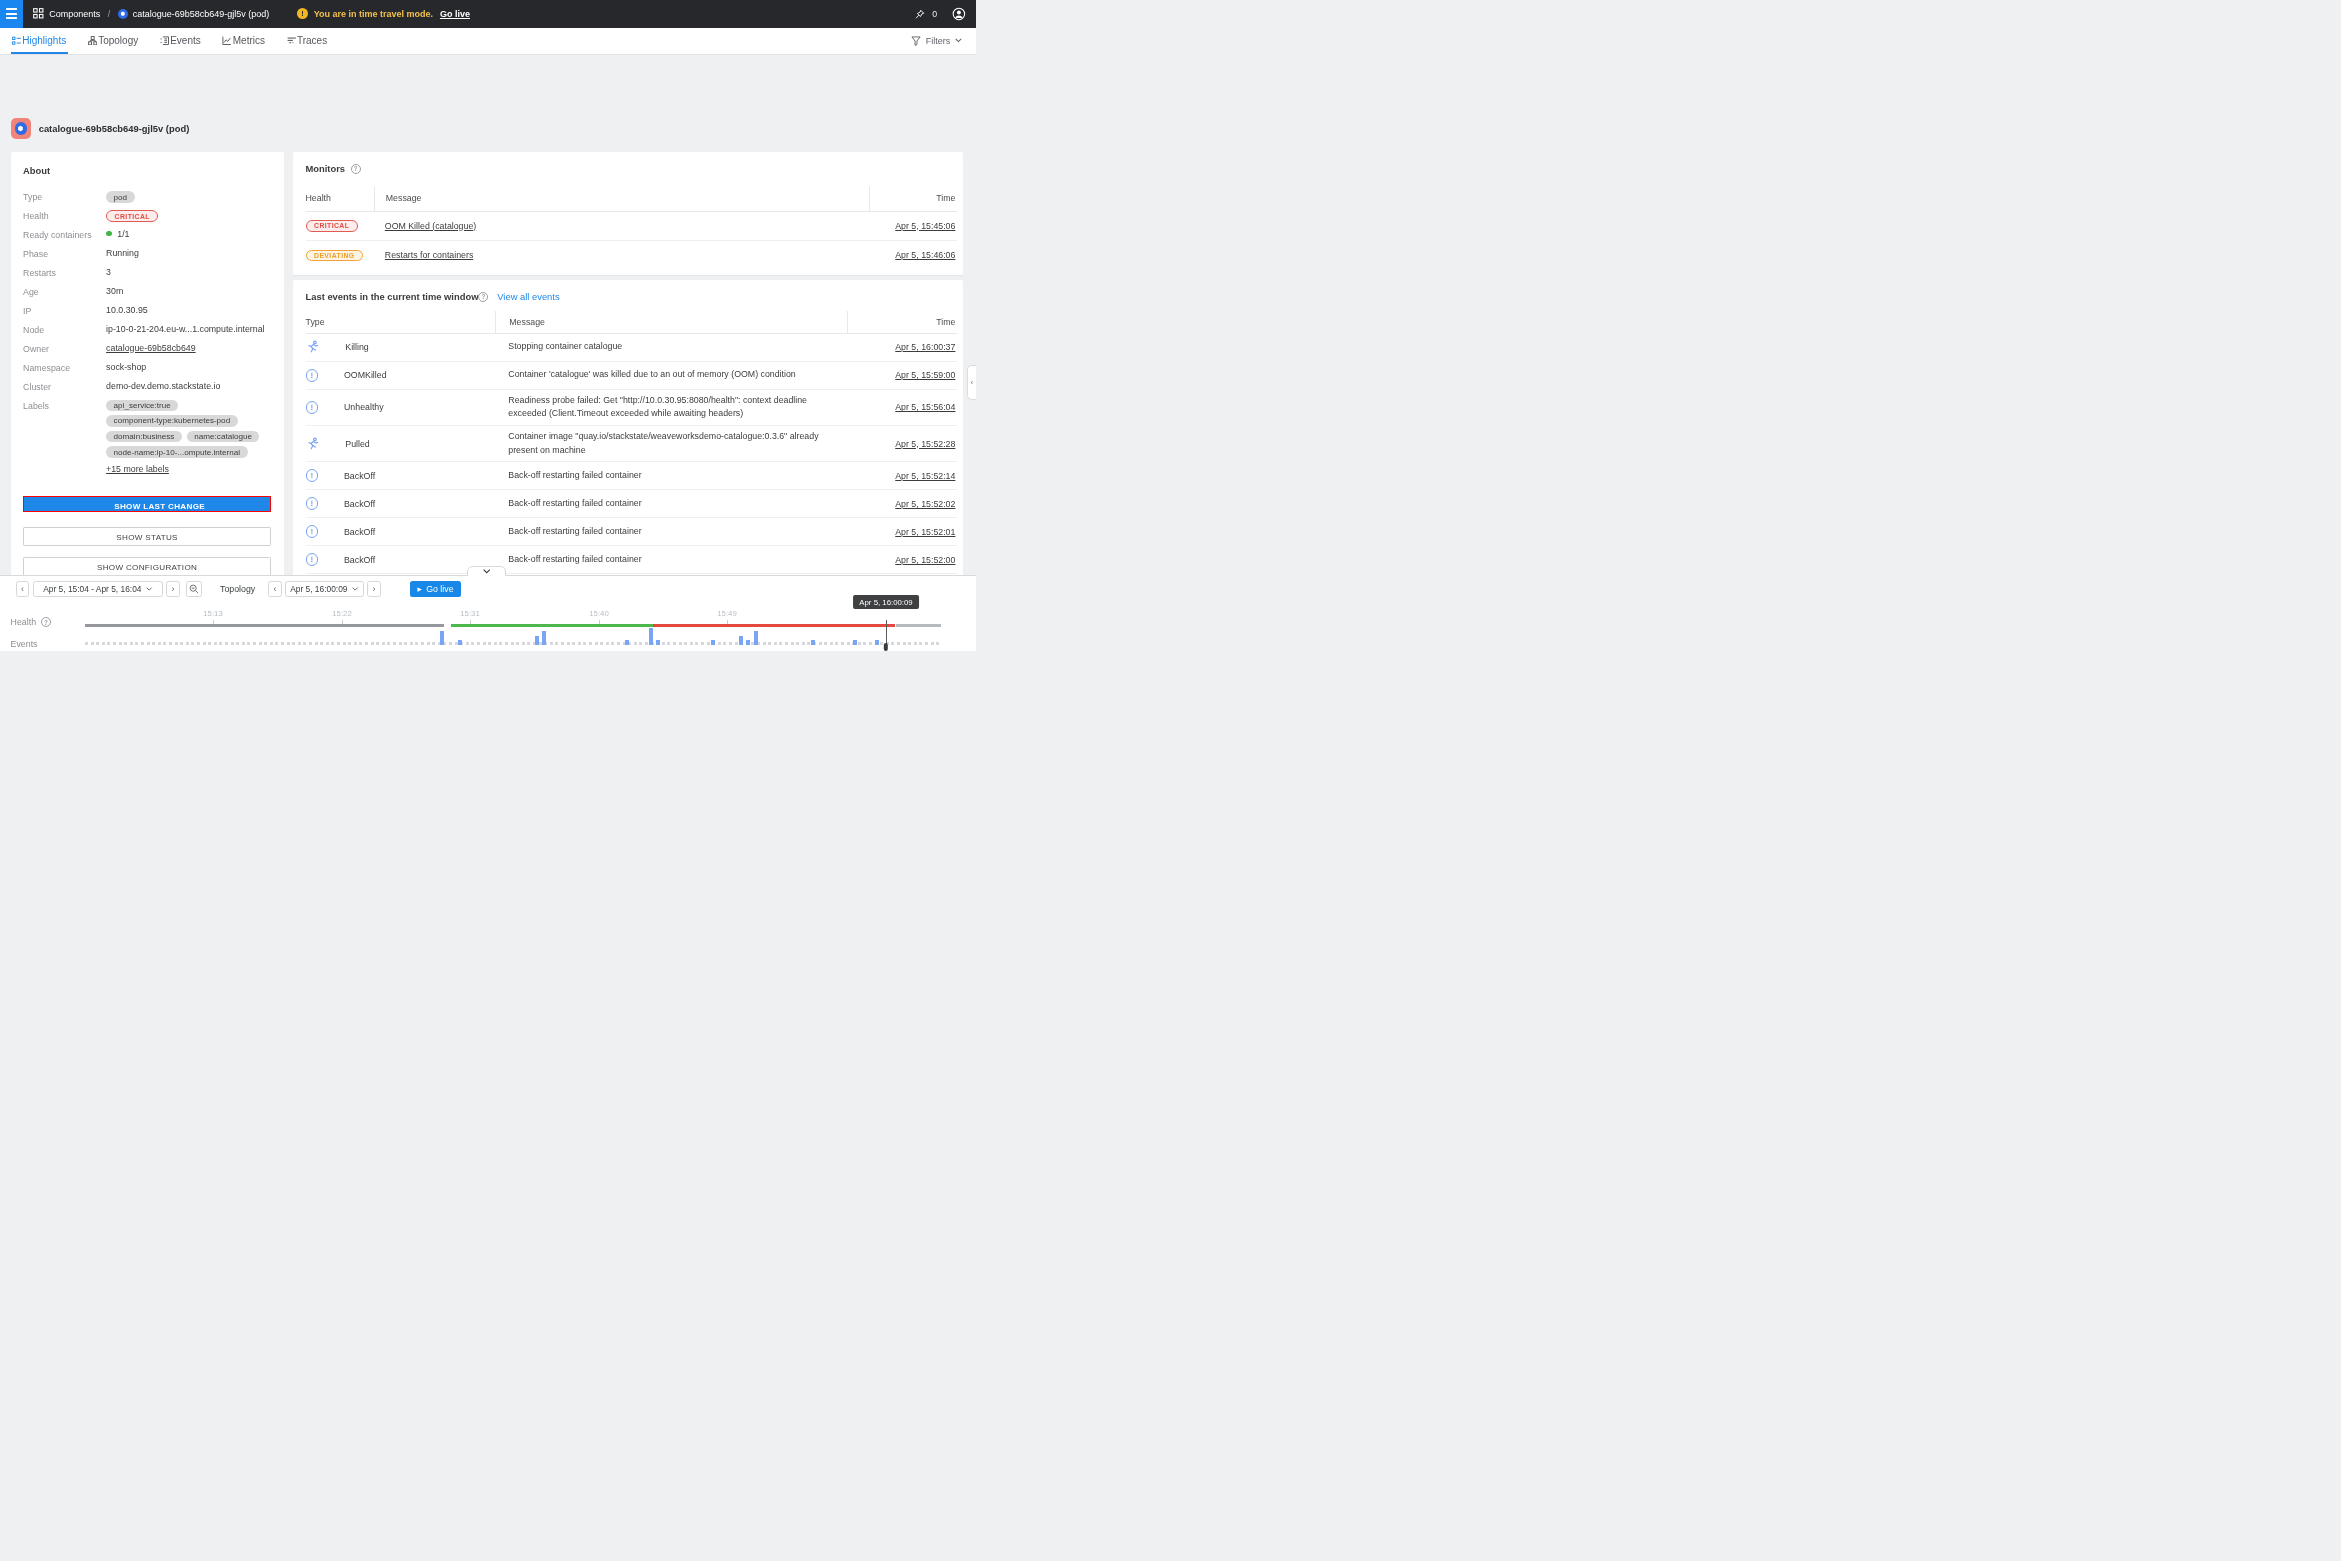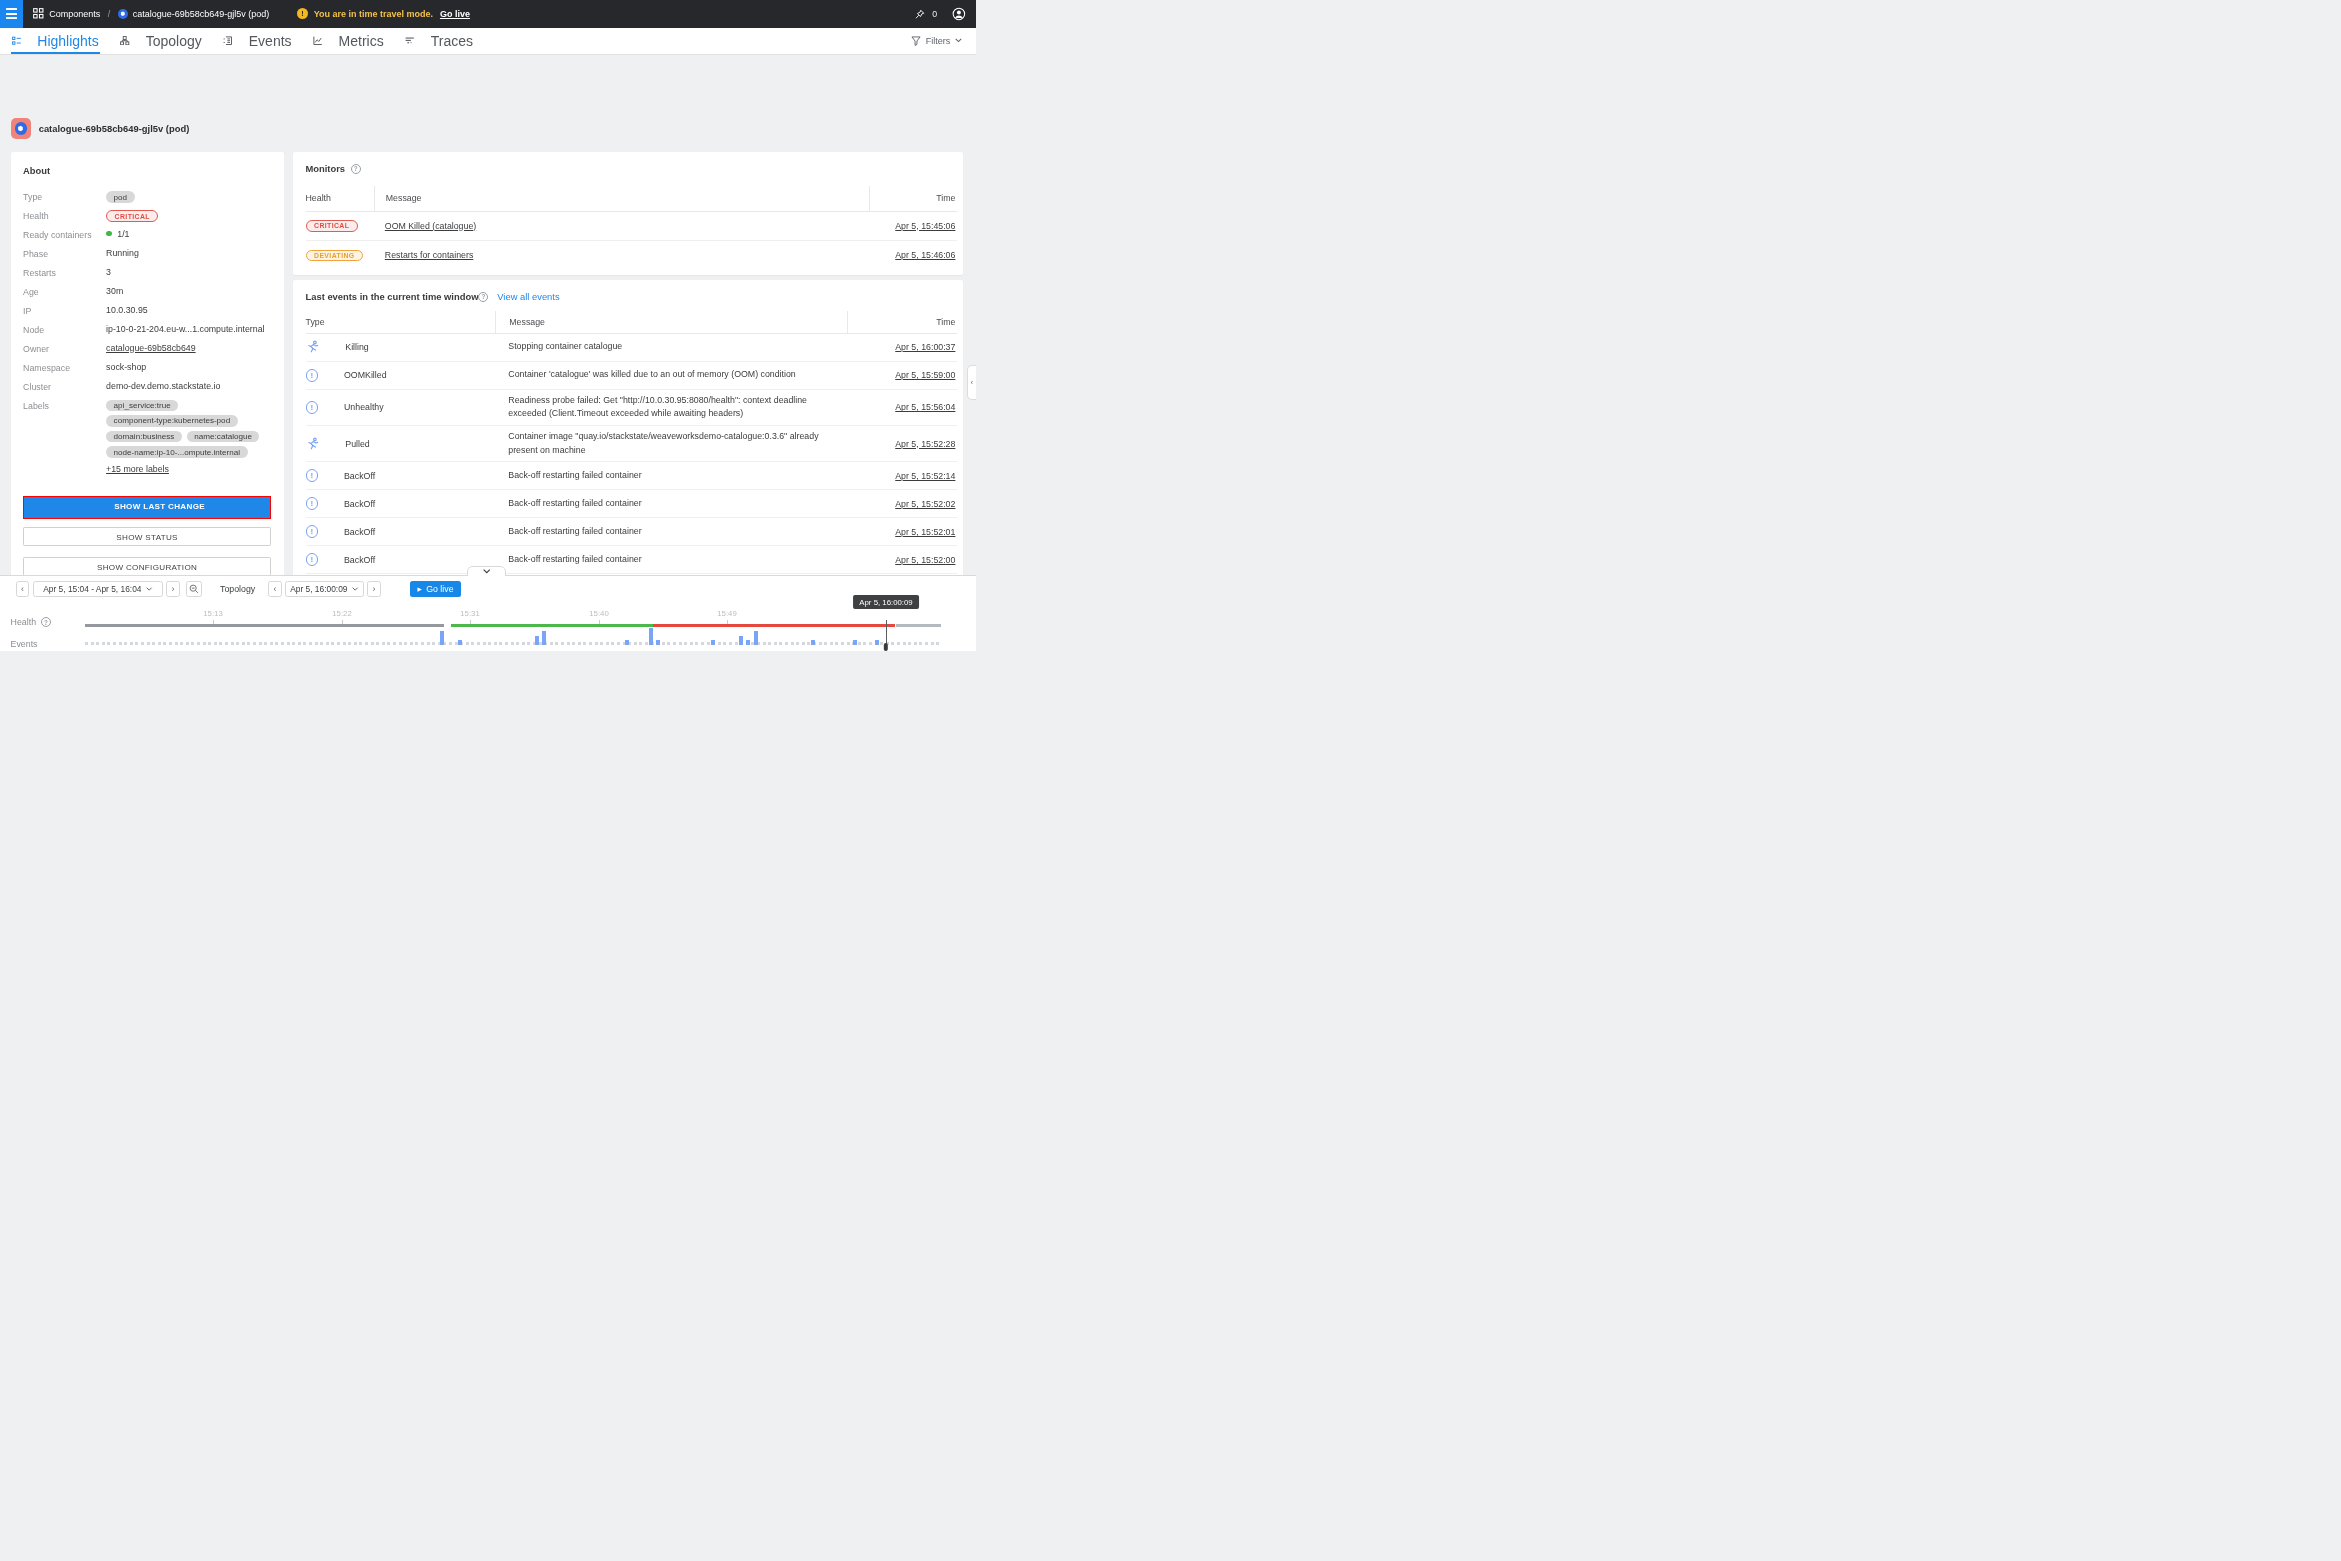--- a/index.html
+++ b/index.html
@@ -18,21 +18,21 @@
   .entity-name { font-size:9px; color:#fff; }
   .tt-warning { display:flex; align-items:center; margin-left:27.5px; gap:5.6px; }
   .warn-circle { width:11.3px; height:11.3px; border-radius:50%; background:#f2b824; color:#26282c; font-weight:bold; font-size:7.5px; display:flex; align-items:center; justify-content:center; }
   .tt-text { color:#f2c14b; font-weight:bold; font-size:9px; }
   .golive-link { color:#fff; font-weight:bold; font-size:9px; text-decoration:underline; cursor:pointer; margin-left:1.3px; }
   .topbar-right { margin-left:auto; display:flex; align-items:center; gap:6.3px; padding-right:10px; }
   .pin-count { font-size:8.8px; color:#e8eaed; margin-right:8.8px; }
 
   
   .tabbar { position:absolute; top:27.5px; left:0; width:976px; height:27px; background:#fff; border-bottom:0.6px solid #e2e2e2; display:flex; align-items:stretch; padding-left:10.6px; z-index:30; }
-  .tab { display:flex; align-items:center; gap:16px; font-size:14px; color:#54575c; padding:0 1.3px; margin-right:19px; cursor:pointer; position:relative; }
+  .tab { display:flex; align-items:center; gap:1px; font-size:10px; color:#54575c; padding:0 1.3px; margin-right:19px; cursor:pointer; position:relative; }
   .tab svg { stroke:#54575c; }
   .tab.active { color:#1f87e8; }
   .tab.active svg { stroke:#1f87e8; }
   .tab.active::after { content:""; position:absolute; left:0; right:0; bottom:0; height:1.9px; background:#1f87e8; }
   .filters { margin-left:auto; display:flex; align-items:center; gap:5px; color:#5f6368; font-size:9px; padding-right:13.8px; cursor:pointer; }
 
   
   .content { position:absolute; top:54px; left:0; width:976px; height:520px; background:#eef0f1; }
   .title-row { position:absolute; top:64px; left:10.6px; display:flex; align-items:center; gap:7.5px; }
   .title-badge { width:20.6px; height:20.6px; border-radius:5px; background:#f0837a; display:flex; align-items:center; justify-content:center; }
@@ -52,21 +52,21 @@
   .badge-critical { display:inline-block; border:0.9px solid #e05b52; background:#fdecec; color:#e04b42; font-size:6.9px; font-weight:bold; letter-spacing:0.4px; border-radius:7.5px; padding:1.3px 7.5px; }
   .badge-deviating { display:inline-block; border:0.9px solid #f2a33c; background:#fdf4e3; color:#ef9c28; font-size:6.9px; font-weight:bold; letter-spacing:0.4px; border-radius:7.5px; padding:1.3px 7.5px; }
   .ready-wrap { display:flex; align-items:center; gap:5.6px; }
   .green-dot { width:5.6px; height:5.6px; border-radius:50%; background:#43b649; }
   .link-dark { color:#3b3c3e; text-decoration:underline; cursor:pointer; }
   .labels-col { display:flex; flex-direction:column; align-items:flex-start; gap:4px; }
   .labels-line { display:flex; gap:5px; }
   .more-labels { font-size:8.8px; color:#3b3c3e; text-decoration:underline; cursor:pointer; margin-top:1.9px; }
   .about-actions { position:absolute; left:12.5px; width:248px; top:344px; }
   .btn { display:block; width:100%; text-align:center; font-size:8.1px; letter-spacing:0.3px; font-family:"Liberation Sans",sans-serif; cursor:pointer; }
-  .btn-primary-outlined { position:absolute; top:0; left:0; height:23px; background:#1f87e8; color:#fff; border:1.9px solid #ff0000; line-height:19.4px; font-weight:bold;padding-left:25px; }
+  .btn-primary-outlined { position:absolute; top:0; left:0; height:16px; background:#1f87e8; color:#fff; border:1.9px solid #ff0000; line-height:19.4px; font-weight:bold;padding-left:25px; }
   .btn-plain { position:absolute; left:0; height:19px; background:#fff; color:#424242; border:0.6px solid #d0d0d0; border-radius:1.3px; line-height:19.4px; }
 
   
   .monitors-card { left:293px; top:98px; width:670px; height:123px; padding:0 6.3px 0 12.5px; }
   .mon-heading-row { display:flex; align-items:center; gap:5.6px; height:26px; padding-top:7.5px; }
   .help-icon { width:10px; height:10px; border-radius:50%; border:0.9px solid #9aa0a6; color:#9aa0a6; font-size:6.3px; font-weight:bold; display:inline-flex; align-items:center; justify-content:center; }
   .mon-header { display:grid; grid-template-columns:68px 1fr 88px; height:26px; align-items:center; border-bottom:0.6px solid #e8e8e8; margin-top:7.5px; }
   .mon-header > div { font-size:8.8px; color:#4a4c4f; height:100%; display:flex; align-items:center; }
   .mon-header .hdr-message, .mon-header .hdr-time { border-left:0.6px solid #e8e8e8; padding-left:11.3px; }
   .mon-header .hdr-time { justify-content:flex-end; padding-right:1.3px; }

